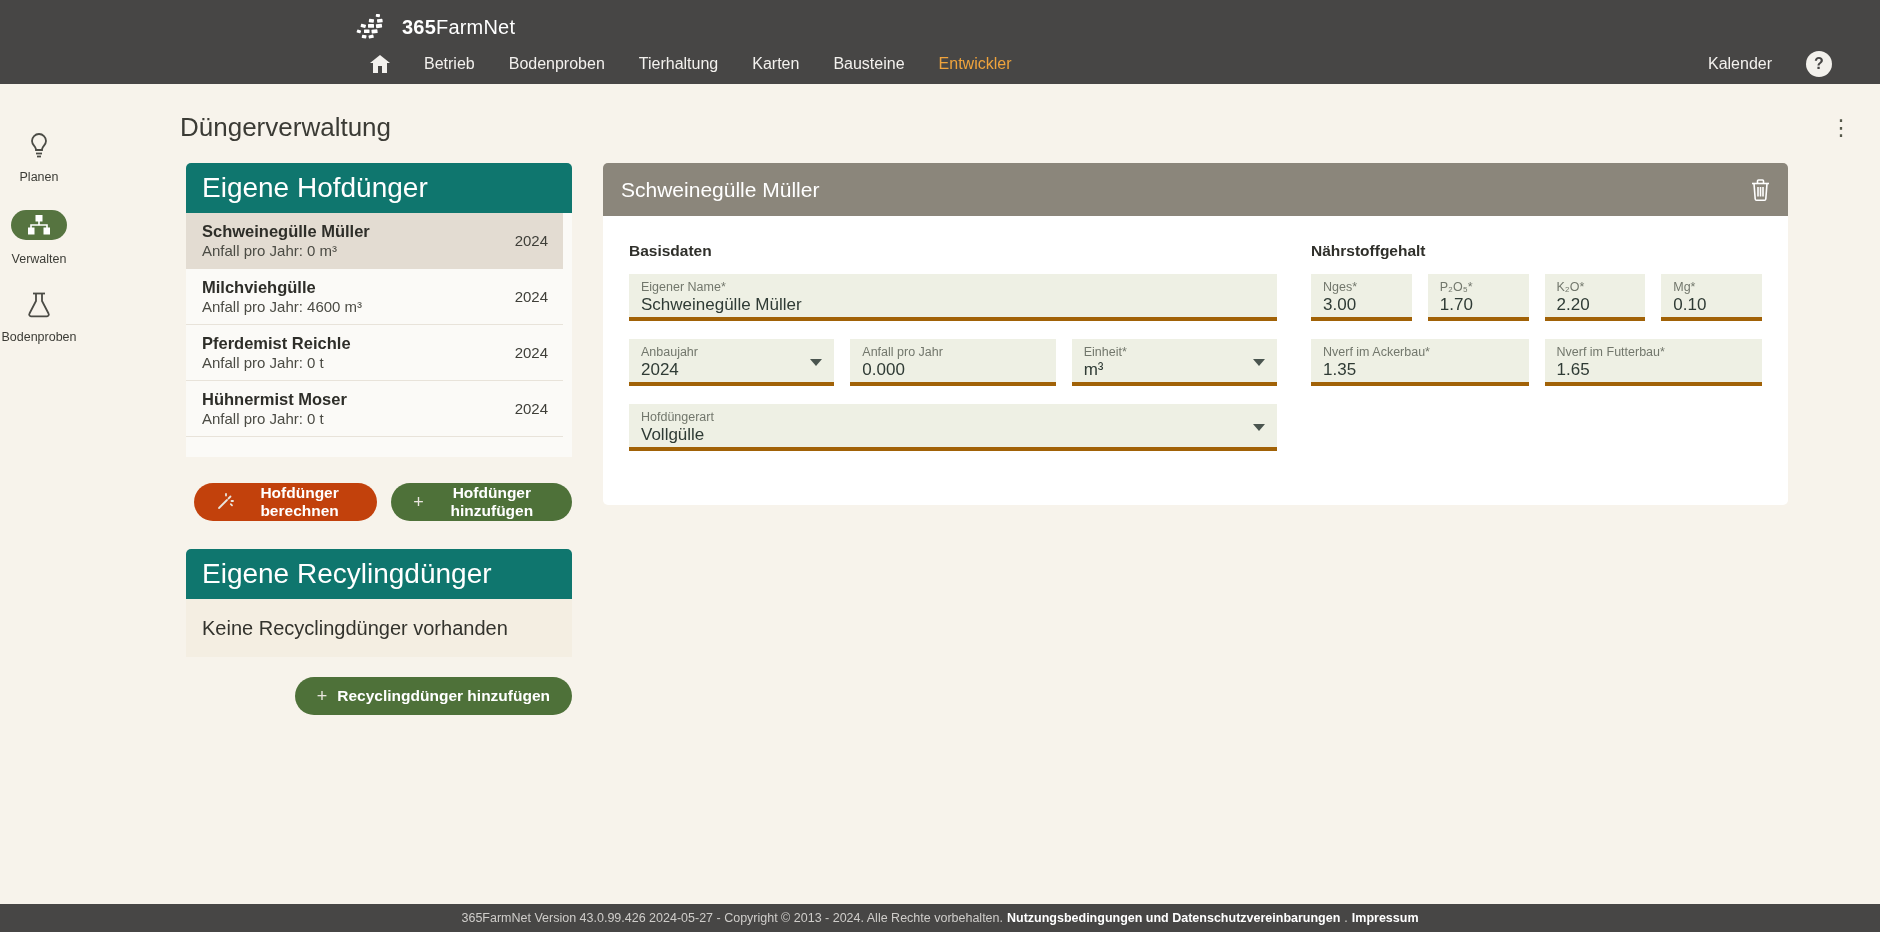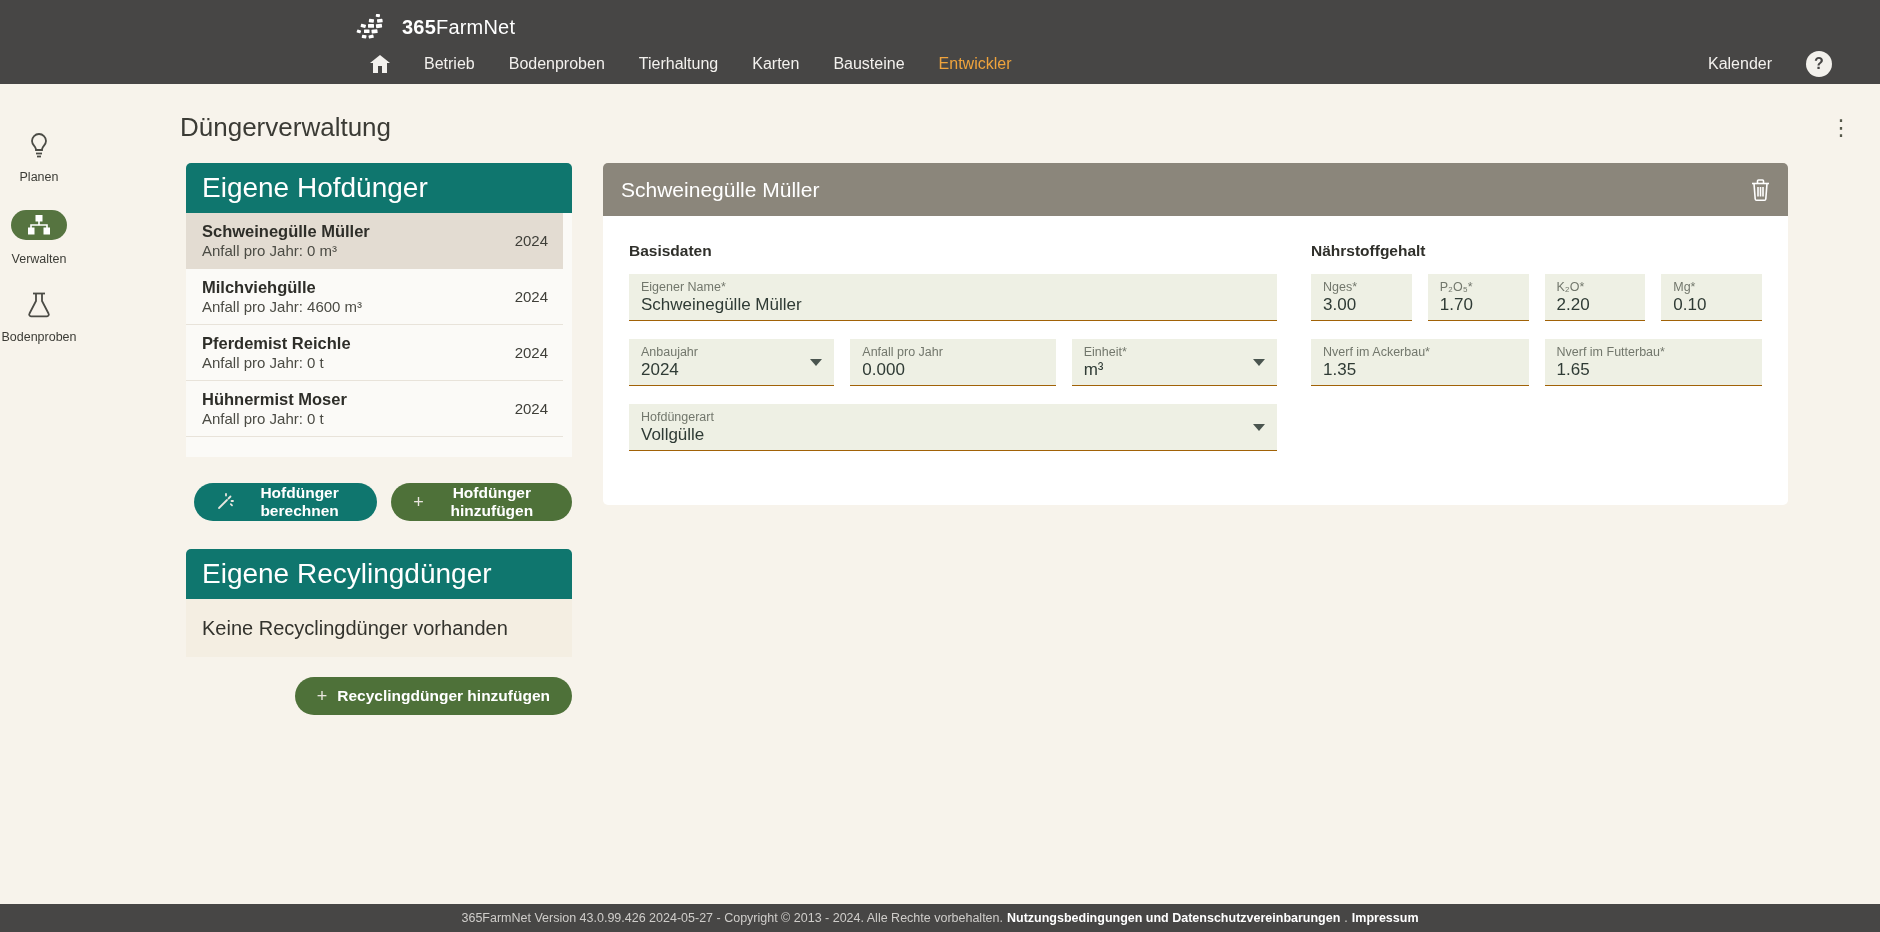--- a/index.html
+++ b/index.html
@@ -49,40 +49,40 @@
                border-bottom:1px solid #e8e3da; background:#fbfaf7; }
   .list-item.selected { background:#e3dcd2; border-bottom:1px solid #e3dcd2; }
   .li-text { flex:1; min-width:0; }
   .li-name { font-size:16.5px; font-weight:700; color:#2e2e29; white-space:nowrap; }
   .li-detail { font-size:15px; color:#4b4b44; margin-top:1px; }
   .li-year { font-size:15px; color:#3f3f39; }
 
   .btn-row { display:flex; gap:14px; margin-top:26px; padding-left:8px; }
   .pill-btn { border:none; border-radius:19px; height:38px; padding:0 22px; color:#fff; font-size:15.5px; font-weight:700;
               display:flex; align-items:center; gap:10px; cursor:pointer; font-family:inherit; }
-  .pill-btn.dark { background:#0f766e;justify-content:space-between; }
+  .pill-btn.dark { background:#c2410c;justify-content:space-between; }
   .pill-btn.green { background:#4e7139; }
   .plus-glyph { font-size:18px; font-weight:400; color:#e9e6df; }
 
   .recycling { margin-top:28px; }
   .recycling-body { background:#f4eee2; height:58px; display:flex; align-items:center; padding:0 16px; font-size:20px; color:#33332d; }
   .recycling-btn-row { display:flex; justify-content:flex-end; margin-top:20px; }
 
   
   .detail { flex:1; min-width:0; }
   .detail-header { border-radius:5px 5px 0 0; background:#8b867b; color:#fff; height:53px; font-size:21px;
                    padding:0 18px; display:flex; align-items:center; }
   .trash-btn { margin-left:auto; cursor:pointer; display:flex; align-items:center; }
   .detail-body { background:#fff; border-radius:0 0 5px 5px; padding:26px 26px 36px 26px; display:flex; gap:34px; }
   .fgroup { }
   .fgroup.basis { width:648px; flex:0 0 648px; }
   .fgroup.nutri { flex:1; }
   .section-heading { font-size:15.5px; font-weight:700; color:#2f2f2a; margin-bottom:14px; }
   .frow { display:flex; gap:16px; margin-bottom:18px; }
-  .field { background:#eef0e4; border-bottom:1px solid #a16207; padding:6px 12px 5px 12px; height:47px; position:relative; cursor:text; }
+  .field { background:#eef0e4; border-bottom:4px solid #a16207; padding:6px 12px 5px 12px; height:47px; position:relative; cursor:text; }
   .field.dd { cursor:pointer; }
   .f-label { font-size:12.5px; color:#72776c; }
   .f-value { font-size:17px; color:#2f3b35; margin-top:1px; white-space:nowrap; }
   .f-grow { flex:1; }
   .f-third { flex:1; }
   .caret { position:absolute; right:12px; top:20px; width:0; height:0;
            border-left:6px solid transparent; border-right:6px solid transparent; border-top:7px solid #4a554f; }
 
   
   .footer { background:#474645; height:28px; flex:0 0 28px; display:flex; align-items:center; justify-content:center;

